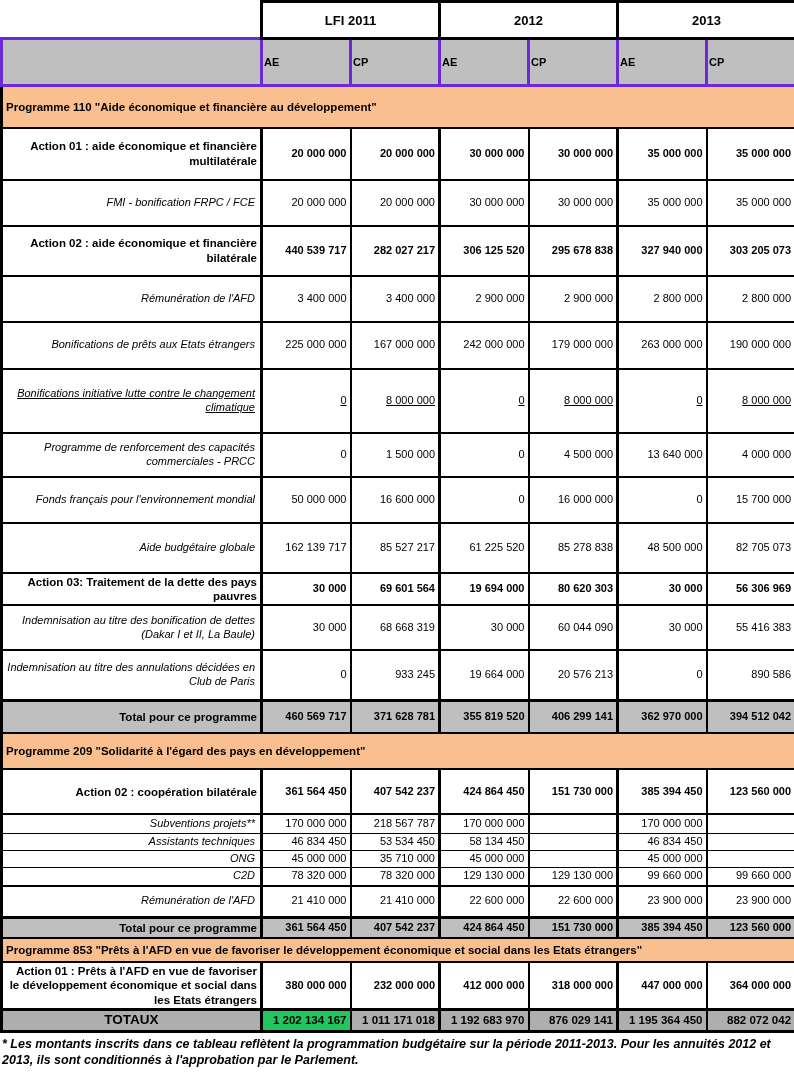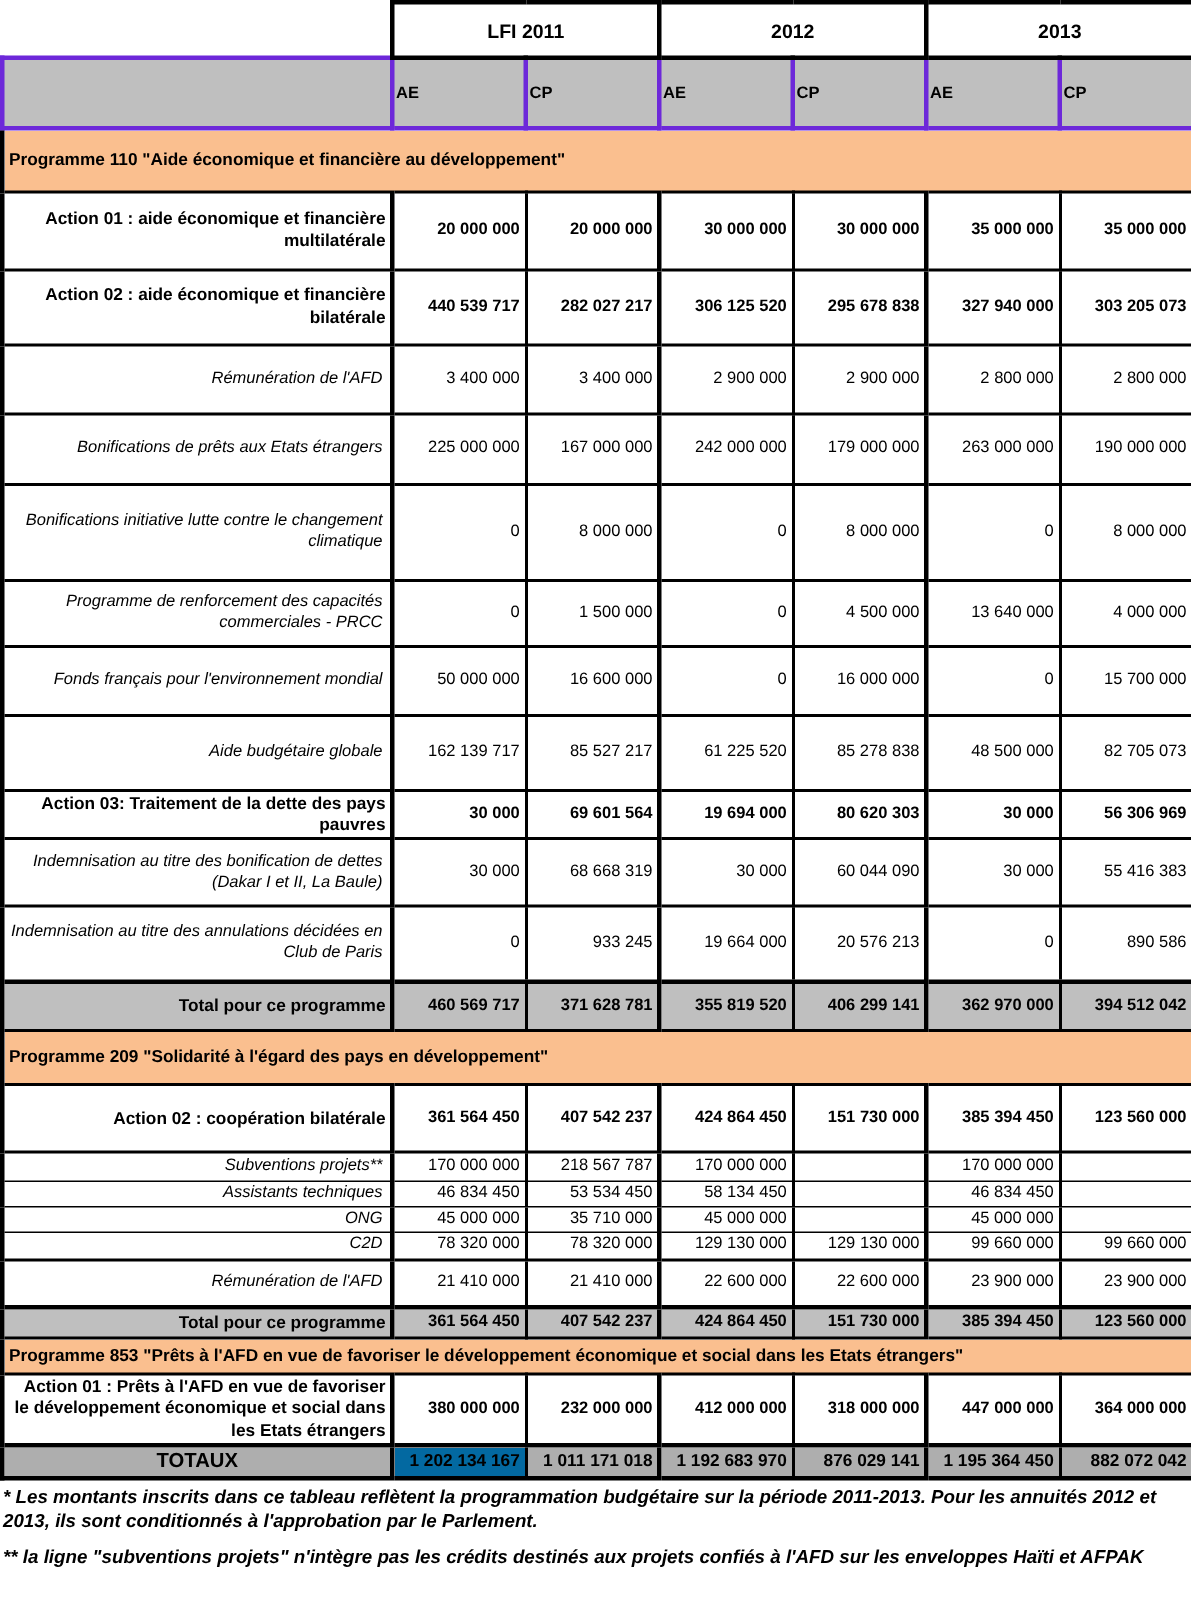--- a/index.html
+++ b/index.html
@@ -144,20 +144,29 @@
         </tr>
         <tr class="r-action" style="height: 52px;">
           <td class="lab">Action 01 : aide économique et financière multilatérale</td>
           <td class="val gs">20 000 000</td>
           <td class="val ps">20 000 000</td>
           <td class="val gs">30 000 000</td>
           <td class="val ps">30 000 000</td>
           <td class="val gs">35 000 000</td>
           <td class="val ps">35 000 000</td>
         </tr>
+        <tr class="r-sub" style="height: 46px;">
+          <td class="lab">FMI - bonification FRPC / FCE</td>
+          <td class="val gs">20 000 000</td>
+          <td class="val ps">20 000 000</td>
+          <td class="val gs">30 000 000</td>
+          <td class="val ps">30 000 000</td>
+          <td class="val gs">35 000 000</td>
+          <td class="val ps">35 000 000</td>
+        </tr>
         <tr class="r-action" style="height: 50px;">
           <td class="lab">Action 02 : aide économique et financière bilatérale</td>
           <td class="val gs">440 539 717</td>
           <td class="val ps">282 027 217</td>
           <td class="val gs">306 125 520</td>
           <td class="val ps">295 678 838</td>
           <td class="val gs">327 940 000</td>
           <td class="val ps">303 205 073</td>
         </tr>
         <tr class="r-sub" style="height: 46px;">
@@ -171,21 +180,21 @@
         </tr>
         <tr class="r-sub" style="height: 47px;">
           <td class="lab">Bonifications de prêts aux Etats étrangers</td>
           <td class="val gs">225 000 000</td>
           <td class="val ps">167 000 000</td>
           <td class="val gs">242 000 000</td>
           <td class="val ps">179 000 000</td>
           <td class="val gs">263 000 000</td>
           <td class="val ps">190 000 000</td>
         </tr>
-        <tr class="r-sub" style="height: 64px;">
+        <tr class="r-sub" style="height: 64px; text-decoration: underline;">
           <td class="lab">Bonifications initiative lutte contre le changement climatique</td>
           <td class="val gs">0</td>
           <td class="val ps">8 000 000</td>
           <td class="val gs">0</td>
           <td class="val ps">8 000 000</td>
           <td class="val gs">0</td>
           <td class="val ps">8 000 000</td>
         </tr>
         <tr class="r-sub" style="height: 44px;">
           <td class="lab">Programme de renforcement des capacités commerciales - PRCC</td>
@@ -323,21 +332,21 @@
           <td class="lab">Action 01 : Prêts à l'AFD en vue de favoriser le développement économique et social dans les Etats étrangers</td>
           <td class="val gs">380 000 000</td>
           <td class="val ps">232 000 000</td>
           <td class="val gs">412 000 000</td>
           <td class="val ps">318 000 000</td>
           <td class="val gs">447 000 000</td>
           <td class="val ps">364 000 000</td>
         </tr>
         <tr class="r-grand" style="height: 20px;">
           <td class="lab" style="background: rgb(174, 174, 174);">TOTAUX</td>
-          <td class="val gs" style="background: #0369a1;">1 202 134 167</td>
+          <td class="val gs" style="background: #22c55e;">1 202 134 167</td>
           <td class="val ps" style="background: rgb(174, 174, 174);">1 011 171 018</td>
           <td class="val gs" style="background: rgb(174, 174, 174);">1 192 683 970</td>
           <td class="val ps" style="background: rgb(174, 174, 174);">876 029 141</td>
           <td class="val gs" style="background: rgb(174, 174, 174);">1 195 364 450</td>
           <td class="val ps" style="background: rgb(174, 174, 174);">882 072 042</td>
         </tr>
       </tbody>
   </table>
 
   <div class="footnotes">

